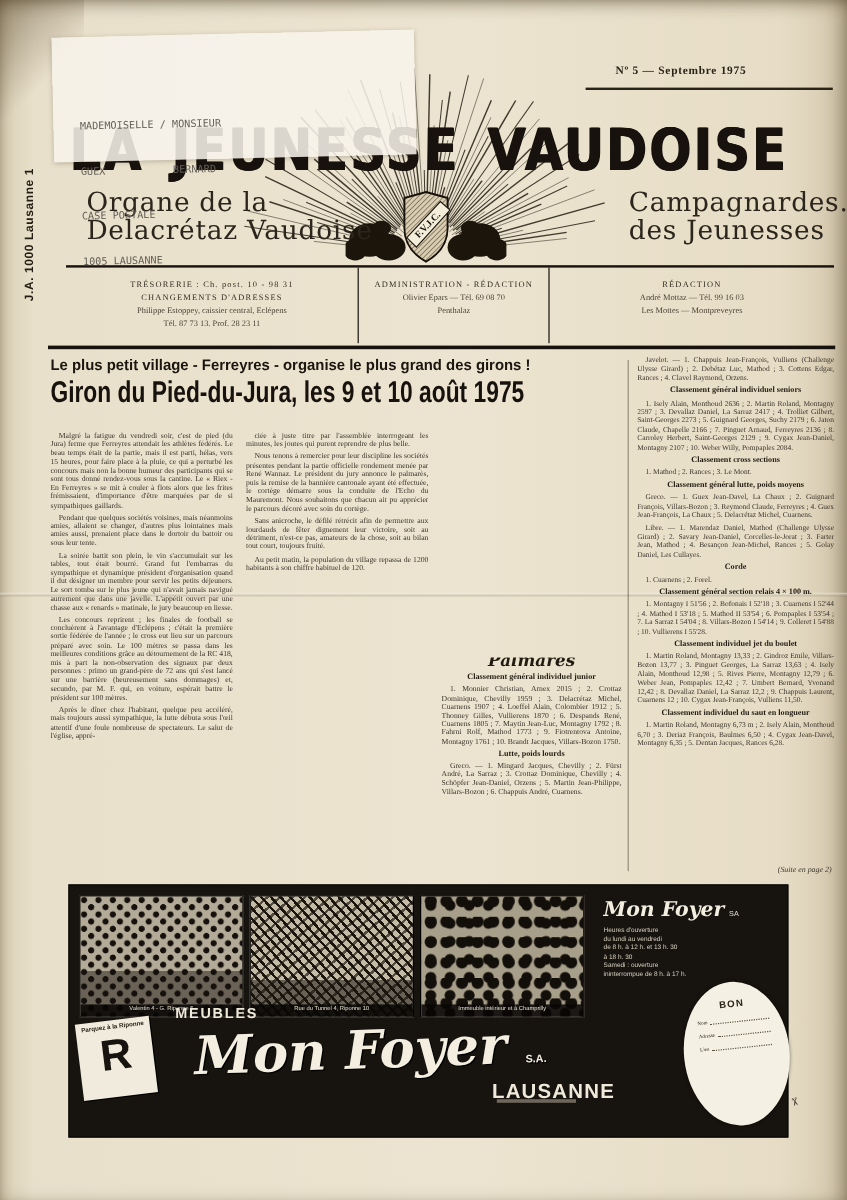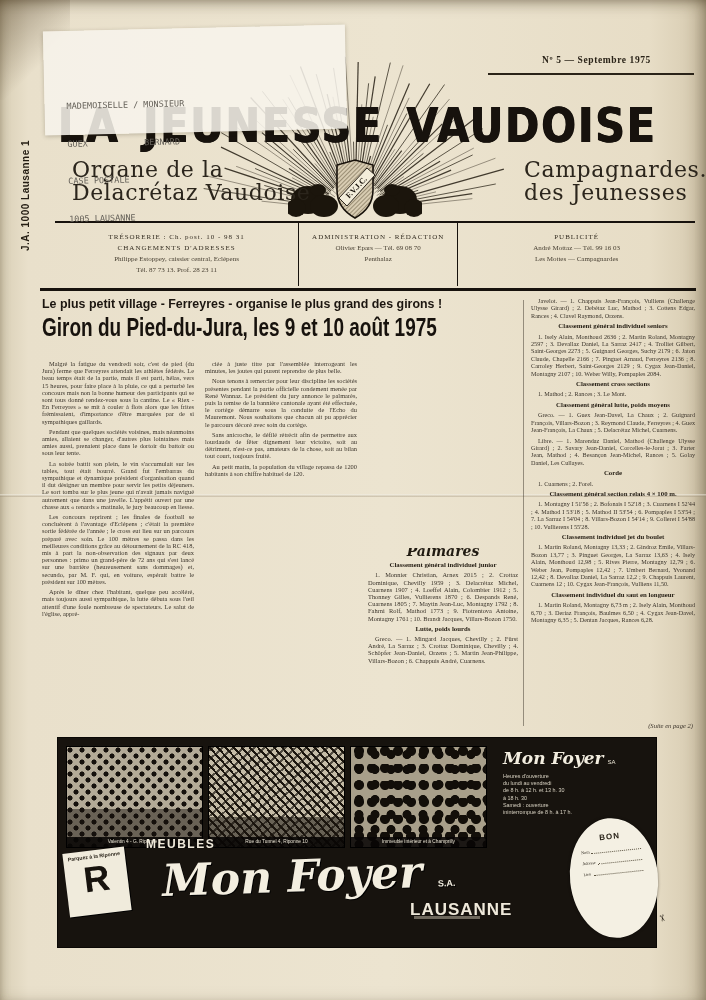--- a/index.html
+++ b/index.html
@@ -8,21 +8,21 @@
     box-shadow:inset 0 8px 16px -8px rgba(60,45,20,.55), inset -12px 0 20px -10px rgba(60,45,20,.5), inset 6px 0 12px -8px rgba(60,45,20,.35);
     font-family:"Liberation Serif",serif;color:#3b342b;}
   .crease-h{position:absolute;left:0;top:494px;width:706px;height:3px;
     background:linear-gradient(180deg,rgba(255,255,250,.5),rgba(110,90,60,.28));}
   .corner{position:absolute;left:0;top:0;width:70px;height:100px;
     background:linear-gradient(135deg,rgba(70,52,25,.45),rgba(70,52,25,0) 62%);}
   
   .ja{position:absolute;left:-60px;top:190px;width:170px;text-align:center;
     transform:rotate(-90deg);font-family:"Liberation Sans",sans-serif;font-weight:bold;
     font-size:10px;letter-spacing:.5px;color:#241d13;}
-  .issue{position:absolute;left:542px;top:55px;font-size:9.5px;font-weight:bold;letter-spacing:.6px;color:#2a2318;}
+  .issue{position:absolute;left:513px;top:55px;font-size:9.5px;font-weight:bold;letter-spacing:.6px;color:#2a2318;}
   .issue-rule{position:absolute;left:488px;top:73px;width:206px;height:1.5px;background:#2a2318;}
   .sunburst{position:absolute;left:135px;top:56px;z-index:1;}
   .mast-title{position:absolute;left:58px;top:97px;margin:0;z-index:2;white-space:nowrap;
     font-family:"DejaVu Sans","Liberation Sans",sans-serif;font-weight:bold;font-size:41px;
     letter-spacing:2px;word-spacing:7px;color:#17120d;transform:scaleY(1.18);transform-origin:left top;
     text-shadow:.6px 0 #17120d,-.6px 0 #17120d;}
   .emblem{position:absolute;left:288px;top:156px;z-index:3;}
   .sub{position:absolute;z-index:3;font-family:"DejaVu Serif",serif;font-size:22px;
     letter-spacing:.6px;color:#2b251c;line-height:23px;}
   .sub-left{left:72px;top:158px;}
@@ -248,23 +248,23 @@
       <div class="hd">CHANGEMENTS D'ADRESSES</div>
       <div>Philippe Estoppey, caissier central, Eclépens</div>
       <div>Tél. 87 73 13. Prof. 28 23 11</div>
     </div>
     <div class="info-cell c2">
       <div class="hd">ADMINISTRATION - RÉDACTION</div>
       <div>Olivier Epars — Tél. 69 08 70</div>
       <div>Penthalaz</div>
     </div>
     <div class="info-cell c3">
-      <div class="hd">PUBLICITÉ</div>
+      <div class="hd">RÉDACTION</div>
       <div>André Mottaz — Tél. 99 16 03</div>
-      <div>Les Mottes — Campagnardes</div>
+      <div>Les Mottes — Montpreveyres</div>
     </div>
   </div>
   <div class="rule2"></div>
 
   <h3 class="kicker">Le plus petit village - Ferreyres - organise le plus grand des girons !</h3>
   <h2 class="headline">Giron du Pied-du-Jura, les 9 et 10 août 1975</h2>
 
   <div class="bodycol" id="col1">
     <p>Malgré la fatigue du vendredi soir, c'est de pied (du Jura) ferme que Ferreyres attendait les athlètes fédérés. Le beau temps était de la partie, mais il est parti, hélas, vers 15 heures, pour faire place à la pluie, ce qui a perturbé les concours mais non la bonne humeur des participants qui se sont tous donné rendez-vous sous la cantine. Le « Riex - En Ferreyres » se mit à couler à flots alors que les frites frémissaient, d'importance d'être marquées par de si sympathiques gaillards.</p>
     <p>Pendant que quelques sociétés voisines, mais néanmoins amies, allaient se changer, d'autres plus lointaines mais amies aussi, prenaient place dans le dortoir du battoir ou sous leur tente.</p>

